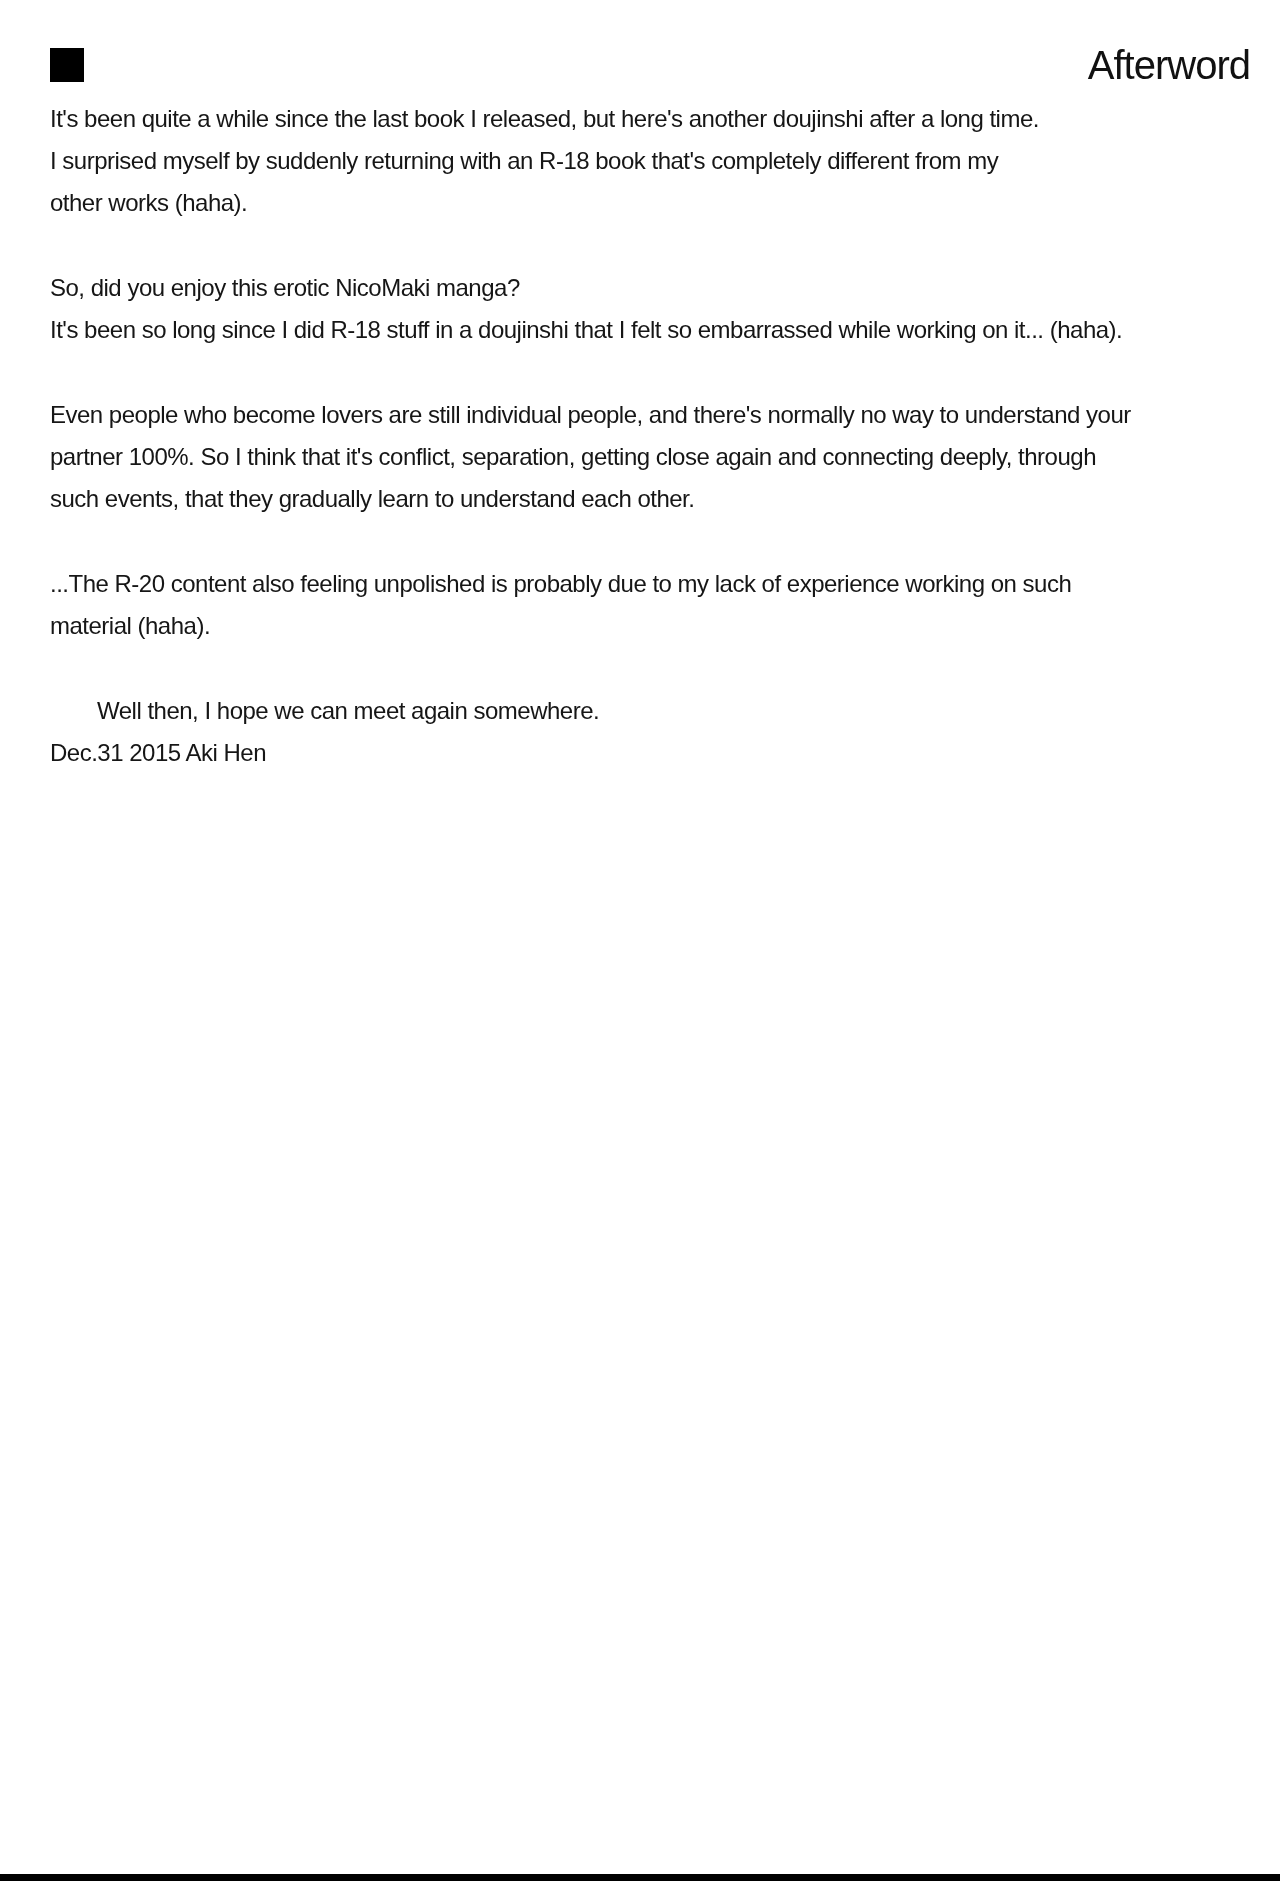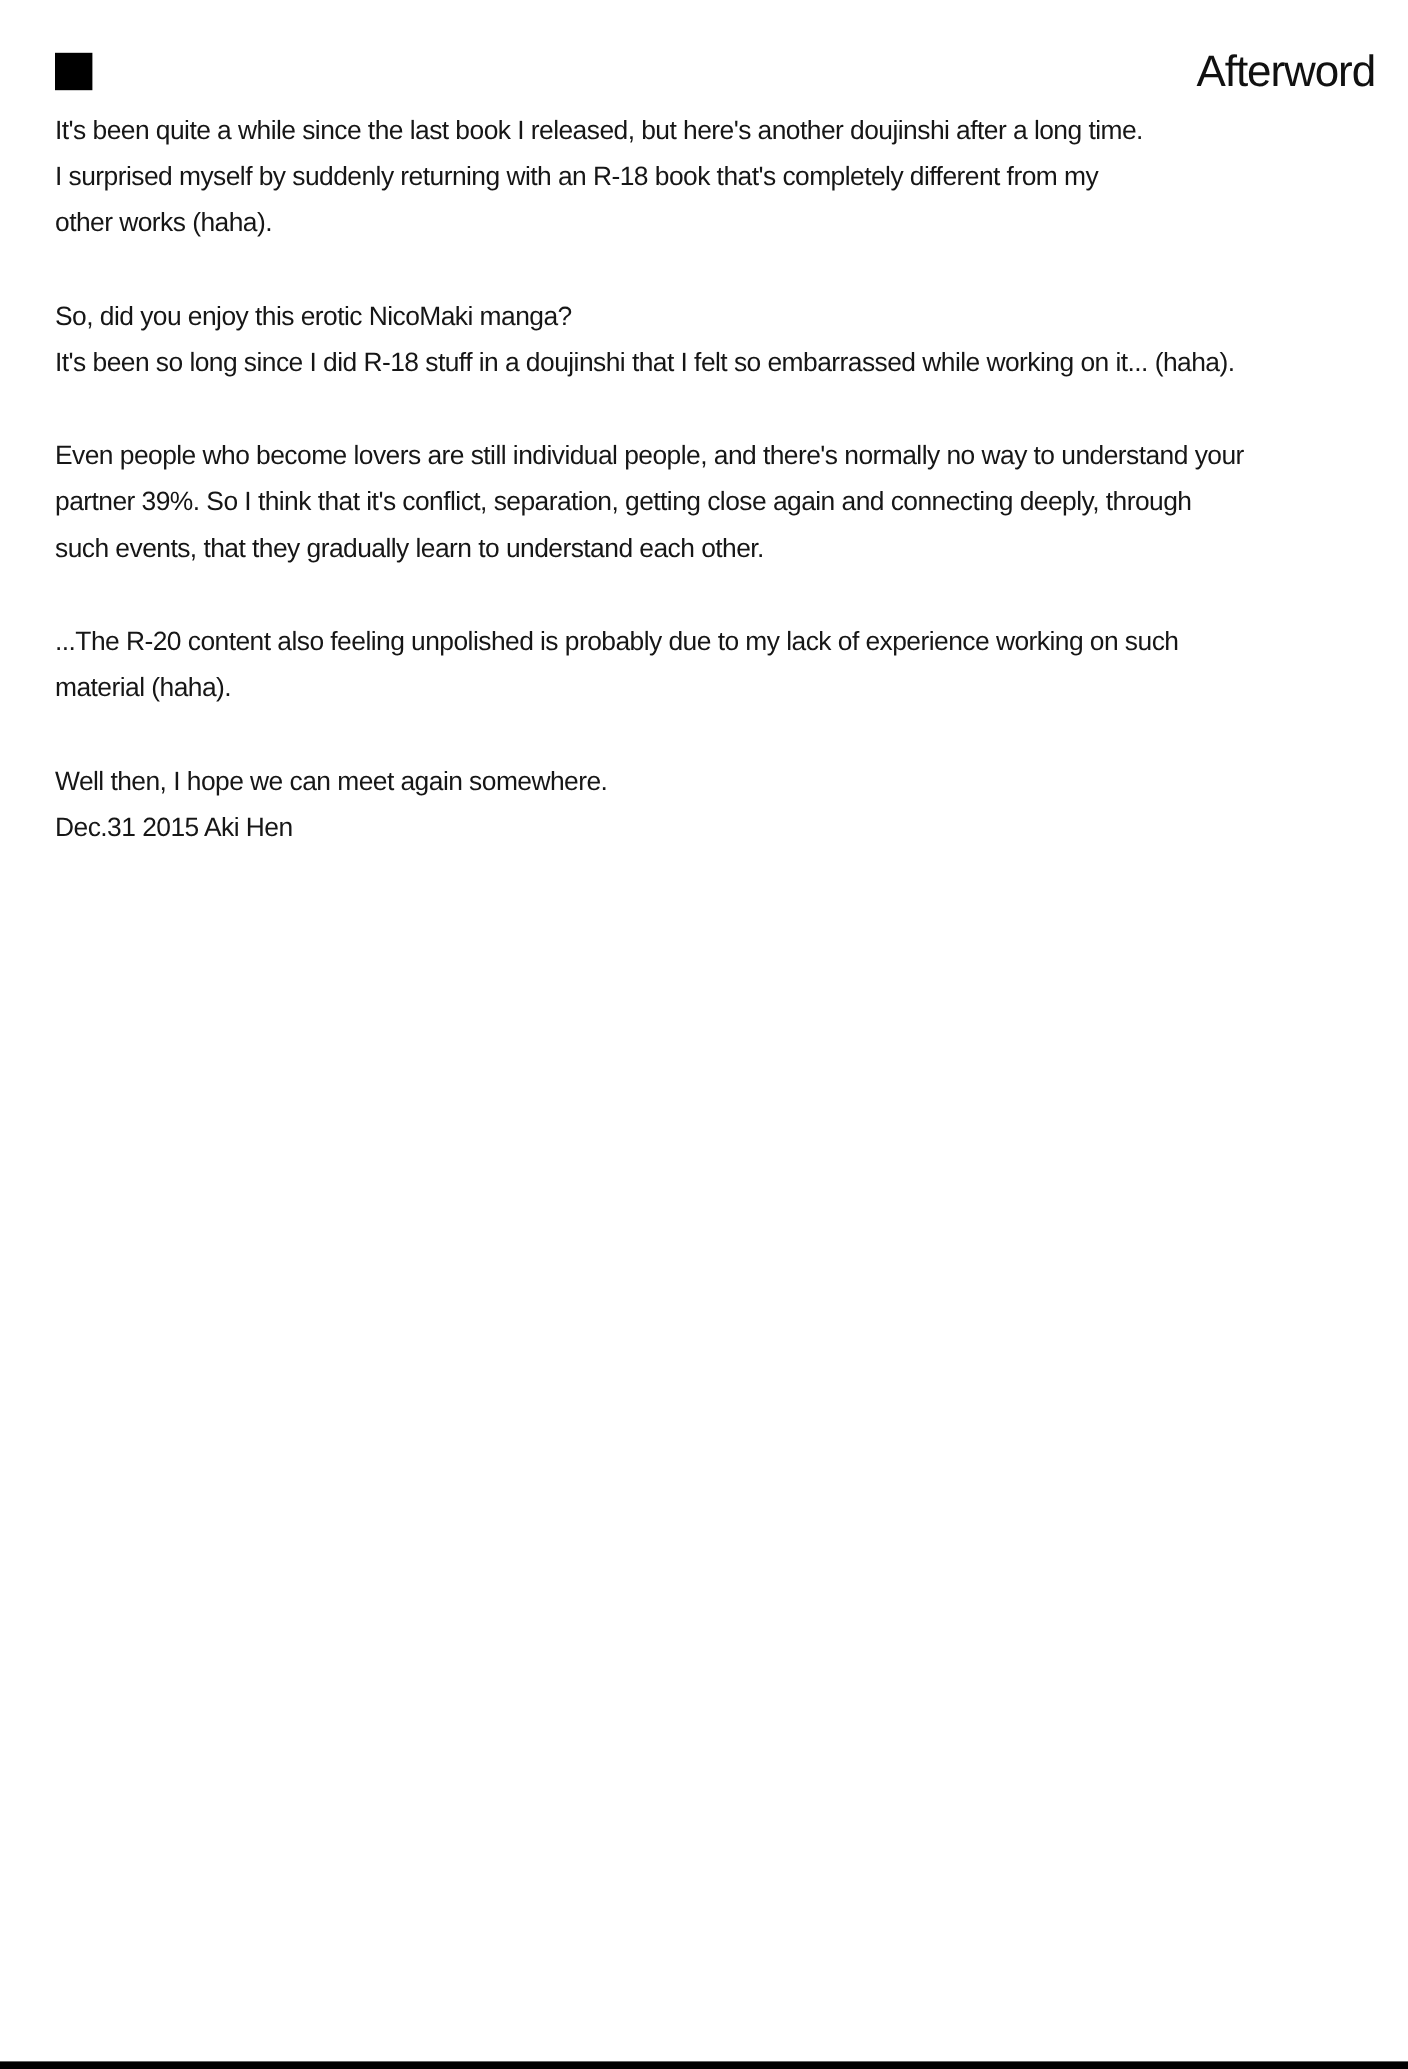--- a/index.html
+++ b/index.html
@@ -43,20 +43,21 @@
   .afterword-text p {
     margin: 0 0 43px 0;
     font-size: 24px;
     line-height: 42px;
     letter-spacing: -0.5px;
     white-space: pre;
     color: #161616;
   }
   .afterword-text p.last-para {
     margin-bottom: 0;
+    margin-left: 47px;
   }
   .signature {
     margin: 0;
     font-size: 23px;
     line-height: 42px;
     letter-spacing: -0.5px;
     padding-right: 120px;
     color: #161616;
   }
   .bottom-bar {
@@ -78,21 +79,21 @@
     <span class="title-text">Afterword</span>
   </div>
 
   <div class="afterword-text">
     <p>It's been quite a while since the last book I released, but here's another doujinshi after a long time.
 I surprised myself by suddenly returning with an R-18 book that's completely different from my
 other works (haha).</p>
     <p>So, did you enjoy this erotic NicoMaki manga?
 It's been so long since I did R-18 stuff in a doujinshi that I felt so embarrassed while working on it... (haha).</p>
     <p>Even people who become lovers are still individual people, and there's normally no way to understand your
-partner 39%. So I think that it's conflict, separation, getting close again and connecting deeply, through
+partner 100%. So I think that it's conflict, separation, getting close again and connecting deeply, through
 such events, that they gradually learn to understand each other.</p>
     <p>...The R-20 content also feeling unpolished is probably due to my lack of experience working on such
 material (haha).</p>
     <p class="last-para">Well then, I hope we can meet again somewhere.</p>
     <p class="signature">Dec.31 2015 Aki Hen</p>
   </div>
 
   <div class="bottom-bar"></div>
 
 </div>

